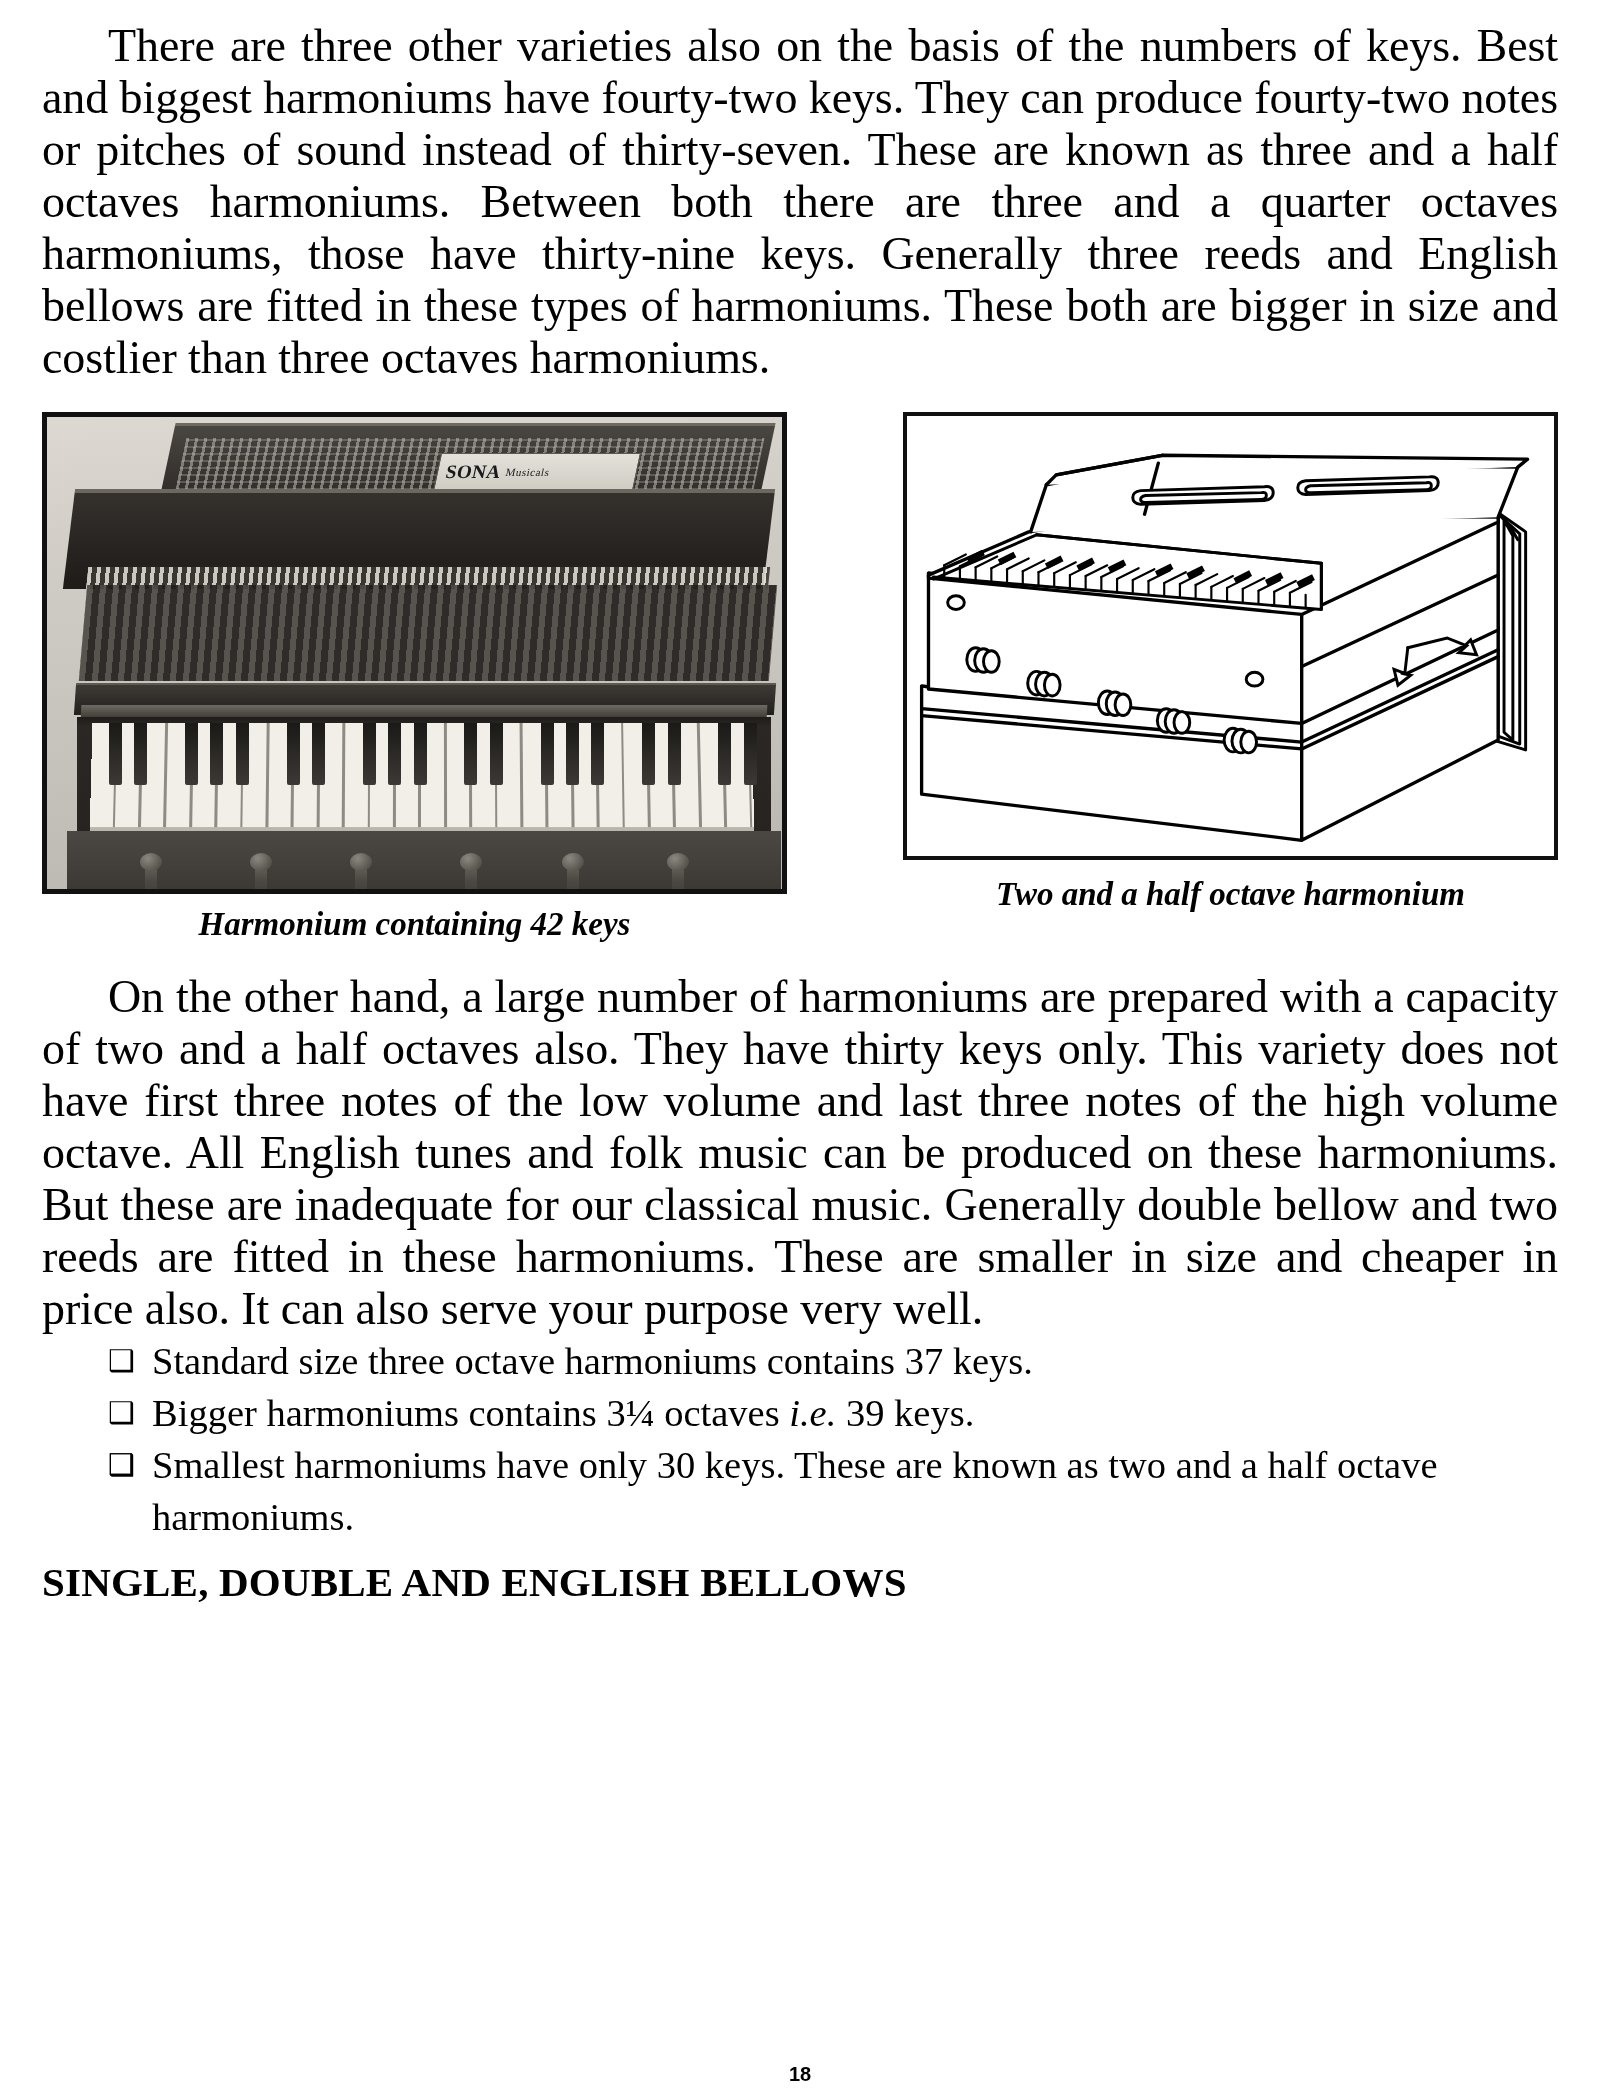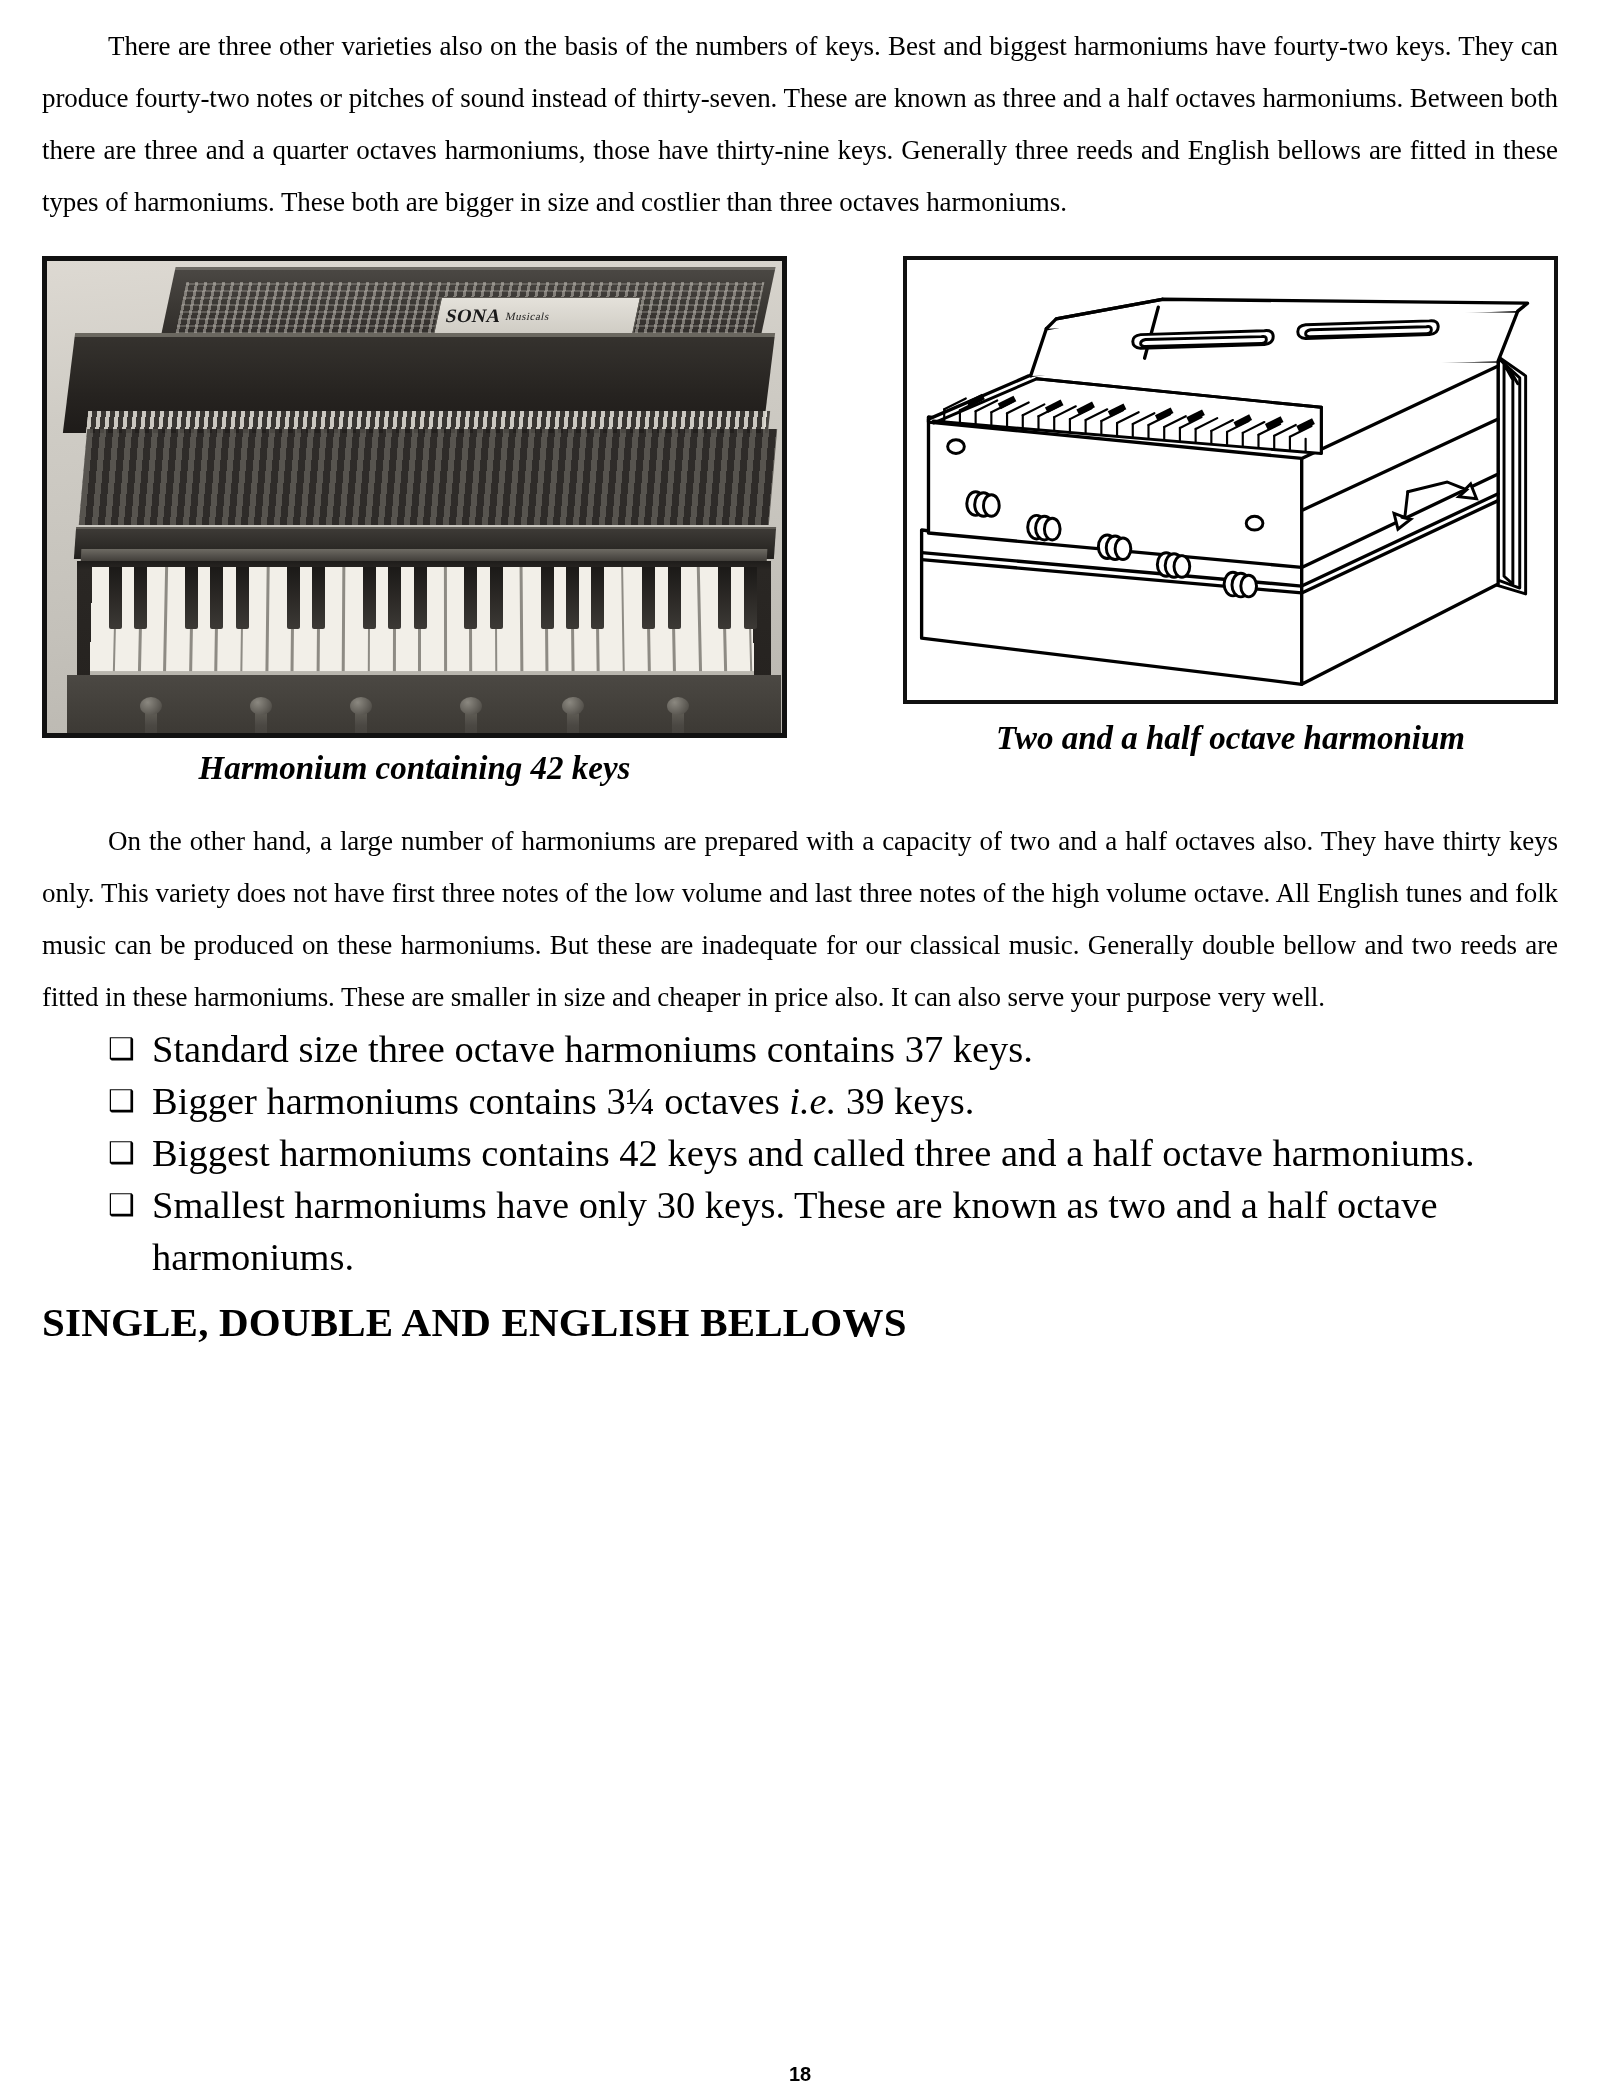--- a/index.html
+++ b/index.html
@@ -17,21 +17,21 @@
   }
   .page {
     position: relative;
     width: 1600px;
     height: 2092px;
     box-sizing: border-box;
     padding: 0 42px;
   }
   
   .para {
-    font-size: 27px;
+    font-size: 46px;
     line-height: 52px;
     text-align: justify;
     text-justify: inter-word;
     margin: 0;
     letter-spacing: -0.1px;
   }
   .para.indent { text-indent: 66px; }
   .para.last-left { text-align: left; }
 
   #para-intro { margin-top: 20px; }
@@ -467,21 +467,20 @@
     <li>
       <span class="bullet-mark">❑</span>
       <span class="cont">Standard size three octave harmoniums contains 37 keys.</span>
     </li>
     <li>
       <span class="bullet-mark">❑</span>
       <span class="cont">Bigger harmoniums contains 3¼ octaves </span><em class="ital">i.e.</em><span class="cont"> 39 keys.</span>
     </li>
     <li>
       <span class="bullet-mark">❑</span>
-      <span class="cont">Biggest harmoniums contains 42 keys and called three and a half octave harmoniums.</span>
     </li>
     <li>
       <span class="bullet-mark">❑</span>
       <span class="cont">Smallest harmoniums have only 30 keys. These are known as two and a half octave harmoniums.</span>
     </li>
   </ul>
 
   <h2 class="heading">SINGLE, DOUBLE AND ENGLISH BELLOWS</h2>
 
 

